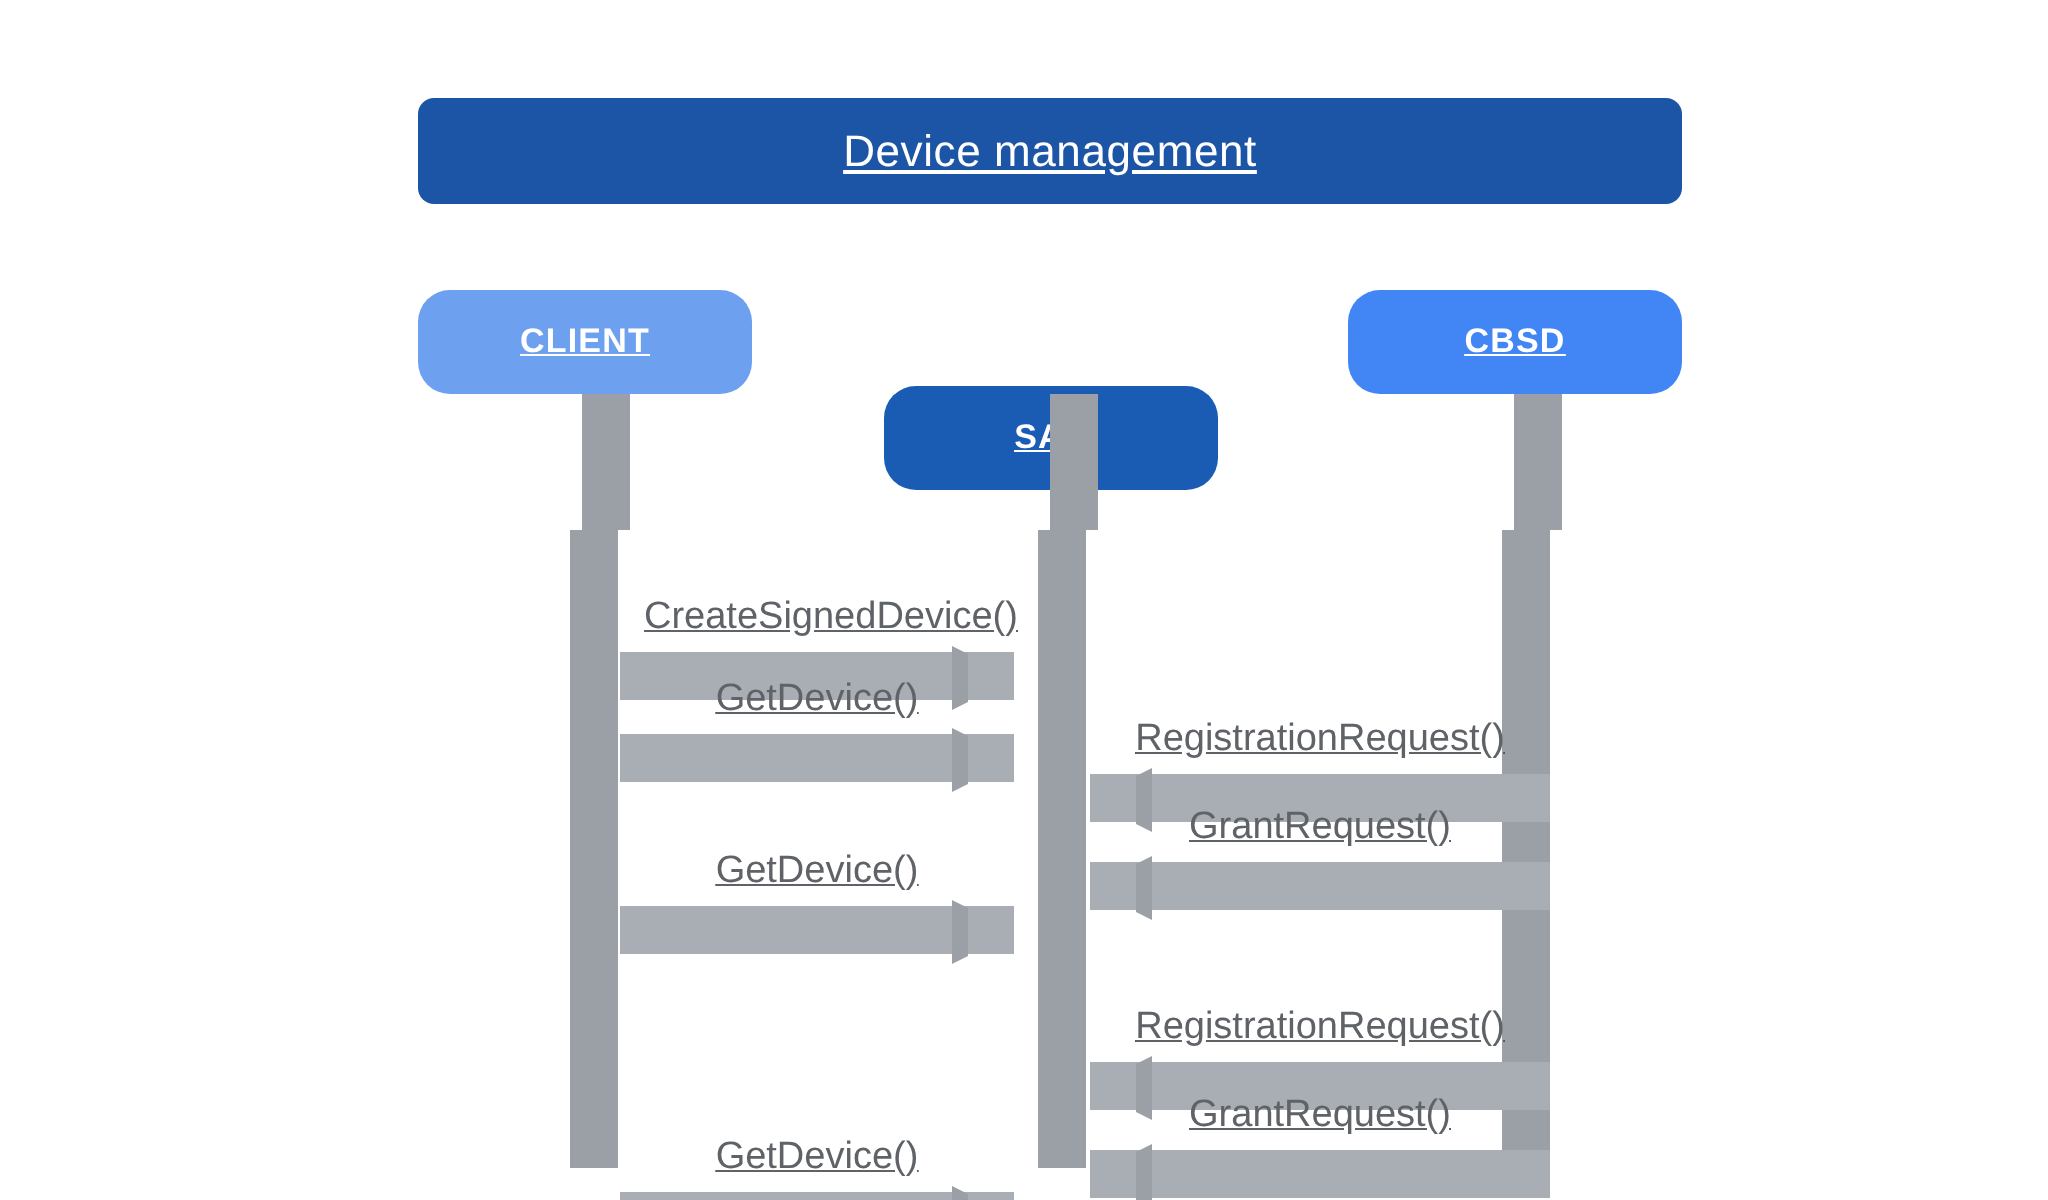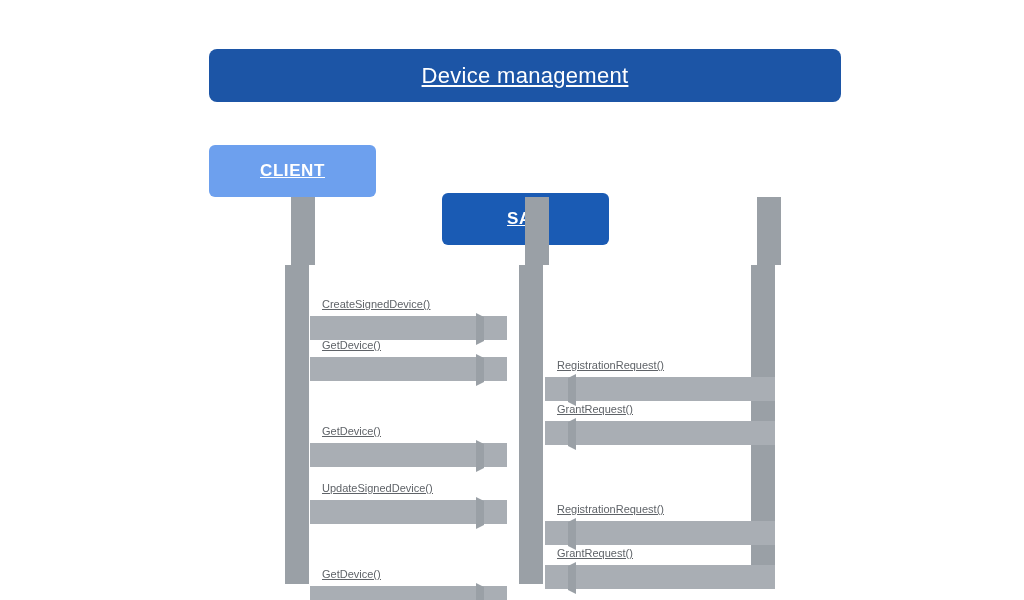--- a/index.html
+++ b/index.html
@@ -24,21 +24,21 @@
     color: var(--title-text, #ffffff);
     font-size: 22px;
     font-weight: 500;
     letter-spacing: 0.3px;
   }
 
   .actor {
     position: absolute;
     top: 121px;
     width: 167px; height: 52px;
-    border-radius: 6px;
+    border-radius: 16px;
     display: flex; align-items: center; justify-content: center;
     color: #ffffff;
     font-size: 17px;
     font-weight: 700;
     letter-spacing: 0.6px;
   }
   .actor-client { left: 185px; background: var(--client-bg, #6DA0EE); }
   .actor-sas    { left: 418px; background: var(--sas-bg, #1A5BB4); margin-top: 48px; }
   .actor-cbsd   { left: 650px; background: var(--cbsd-bg, #4285F4); }
 
@@ -57,22 +57,22 @@
     top: 241px;
     width: 13px; height: 319px;
     background: var(--bar, #9AA0A6);
   }
   .activation-client { left: 261px; }
   .activation-sas    { left: 495px; }
   .activation-cbsd   { left: 727px; }
 
   .message { position: absolute; }
   .msg-label {
-    text-align: left;
-    font-size: 11px;
+    text-align: center;
+    font-size: 19px;
     color: var(--label, #5F6368);
     padding-bottom: 6px;
     white-space: nowrap;
   }
   .msg-line {
     position: relative;
     height: 1.5px;
     background: var(--arrow-line, #A9AEB4);
   }
   .arrowhead {
@@ -112,20 +112,23 @@
 <div class="canvas">
 
   <div class="title-banner">Device management</div>
 
   <div class="actor actor-client">
     <span>CLIENT</span>
   </div>
   <div class="actor actor-sas">
     <span>SAS</span>
   </div>
+  <div class="actor actor-cbsd">
+    <span>CBSD</span>
+  </div>
 
   <div class="lifeline lifeline-client"></div>
   <div class="lifeline lifeline-sas"></div>
   <div class="lifeline lifeline-cbsd"></div>
 
   <div class="activation activation-client"></div>
   <div class="activation activation-sas"></div>
   <div class="activation activation-cbsd"></div>
 
   <div class="message span-c2s msg-1">
@@ -156,26 +159,20 @@
       </div>
   </div>
 
   <div class="message span-c2s msg-5">
     <div class="msg-label">GetDevice()</div>
     <div class="msg-line">
         <div class="arrowhead arrowhead-right"></div>
       </div>
   </div>
 
-  <div class="message span-c2s msg-6">
-    <div class="msg-label">UpdateSignedDevice()</div>
-    <div class="msg-line">
-        <div class="arrowhead arrowhead-right"></div>
-      </div>
-  </div>
 
   <div class="message span-b2s msg-7">
     <div class="msg-label">RegistrationRequest()</div>
     <div class="msg-line">
         <div class="arrowhead arrowhead-left"></div>
       </div>
   </div>
 
   <div class="message span-b2s msg-8">
     <div class="msg-label">GrantRequest()</div>

